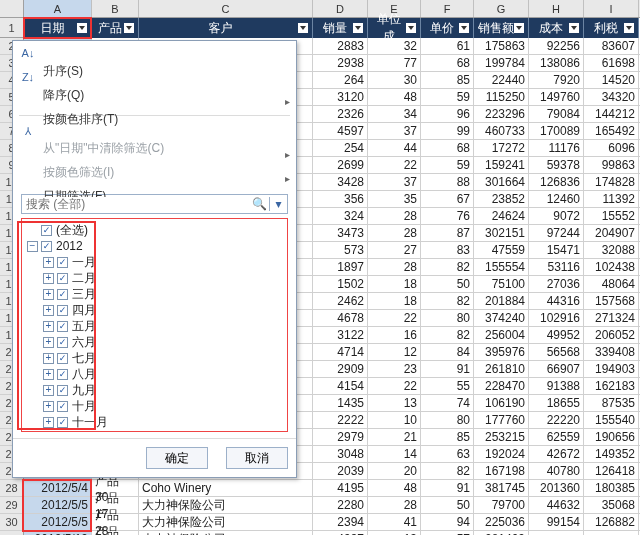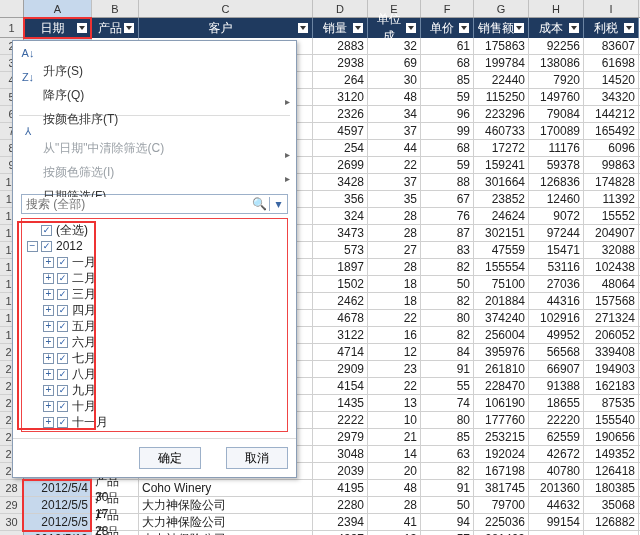--- a/index.html
+++ b/index.html
@@ -28,21 +28,21 @@
   .mlabel { flex:1;margin-top:36px; }
   .arrow { color:#666; font-size:10px; }
   .searchwrap { display:flex; align-items:center; margin:4px 8px; border:1px solid #9cb0c9; height:20px; }
   .searchwrap input { border:none; outline:none; flex:1; padding:0 4px; font-size:12px; color:#888; }
   .searchwrap .sicon { width:18px; color:#3a66a3; text-align:center; }
   .treebox { margin:2px 8px 6px 8px; border:1px solid #ef4444; height:214px; overflow:auto; padding:3px; position:relative;}
   .tnode { display:flex; align-items:center; height:16px; font-size:12px; }
   .pm { width:11px; height:11px; border:1px solid #7d94b0; margin-right:3px; display:flex; align-items:center; justify-content:center; font-size:10px; line-height:1; color:#3a66a3; background:#fff;}
   .cb { width:11px; height:11px; border:1px solid #7d94b0; margin-right:4px; display:flex; align-items:center; justify-content:center; font-size:9px; color:#2257a5; background:#fff;}
   .cb.checked::after { content:"✓"; }
-  .btnrow { display:flex; justify-content:flex-end; padding:8px; gap:25px; border-top:1px solid #dcdcdc;}
+  .btnrow { display:flex; justify-content:flex-end; padding:8px; gap:18px; border-top:1px solid #dcdcdc;}
   .btn { min-width:62px; height:22px; border:1px solid #9cb0c9; background:#f4f6fa; font-size:12px; cursor:pointer;}
   .sep { height:1px; background:#dcdcdc; margin:2px 6px; }
 </style>
 </head>
 <body>
 
 <div class="sheet">
 
   <div class="colhead-row">
     <div class="rownum-col"></div>
@@ -108,21 +108,21 @@
         <div class="cell colG">175863</div>
         <div class="cell colH">92256</div>
         <div class="cell colI">83607</div>
       </div>
       <div class="datarow">
         <div class="rownum-col">3</div>
         <div class="cell colA"></div>
         <div class="cell colB l"></div>
         <div class="cell colC l"></div>
         <div class="cell colD">2938</div>
-        <div class="cell colE">69</div>
+        <div class="cell colE">77</div>
         <div class="cell colF">68</div>
         <div class="cell colG">199784</div>
         <div class="cell colH">138086</div>
         <div class="cell colI">61698</div>
       </div>
       <div class="datarow">
         <div class="rownum-col">4</div>
         <div class="cell colA"></div>
         <div class="cell colB l"></div>
         <div class="cell colC l"></div>

